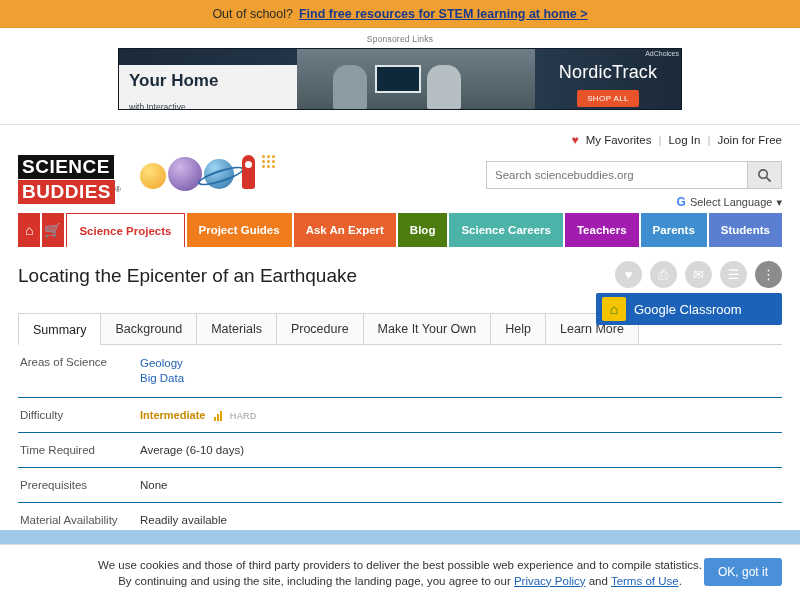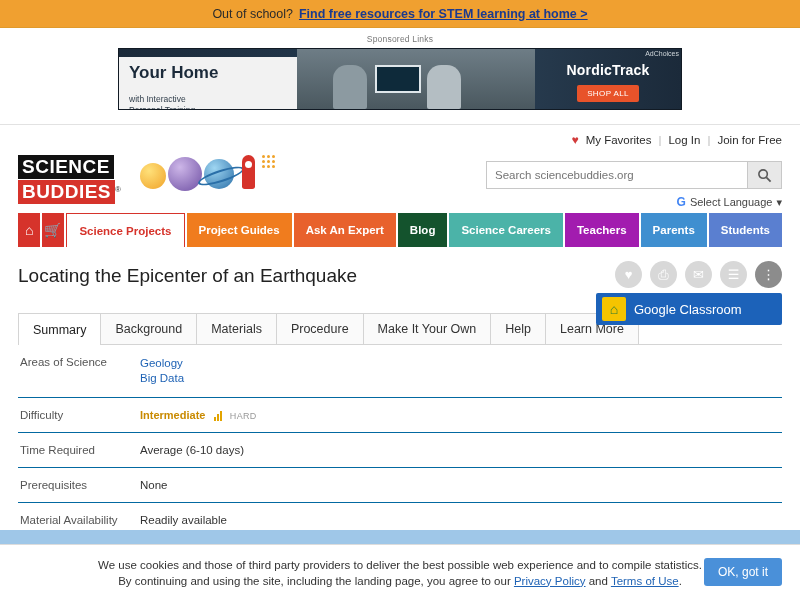--- a/index.html
+++ b/index.html
@@ -48,21 +48,21 @@
   .ad-banner {
     width: 564px;
     height: 62px;
     margin: 0 auto;
     background: linear-gradient(90deg,#1b2a3a 0%, #22364a 35%, #2c4257 60%, #1b2a3a 100%);
     position: relative;
     border: 1px solid #111a24;
     overflow: hidden;
   }
   .ad-left {
-    position:absolute; left:0; top:8px; width: 178px; height:100%;
+    position:absolute; left:0; top:16px; width: 178px; height:100%;
     background: #f2f2f2;
     padding: 7px 14px 0 10px;
   }
   .ad-left .l1 { font-size: 17px; font-weight: bold; color:#1b2a3a; line-height: 17px; }
   .ad-left .l2 { font-size: 8.5px; color:#33404d; margin-top: 13px; line-height: 11px;}
   .ad-photo {
     position:absolute; left:178px; top:0; width: 238px; height:100%;
     background: linear-gradient(180deg,#6e7d86,#4a585f);
   }
   .ad-photo .figA, .ad-photo .figB {
@@ -72,21 +72,21 @@
   .ad-photo .figA { left: 36px; background:#8c9aa1; }
   .ad-photo .figB { left: 130px; background:#b4bec3; }
   .ad-photo .screen {
     position:absolute; left: 78px; top: 16px; width: 46px; height: 28px;
     background:#0e2a3a; border:2px solid #dfe6ea;
   }
   .ad-right {
     position:absolute; right:0; top:0; width: 146px; height: 100%;
     color:#fff; padding-top: 13px; text-align: center;
   }
-  .ad-right .brand { font-size: 14px; font-weight: bold; letter-spacing: .2px;}
+  .ad-right .brand { font-size: 18px; font-weight: normal; letter-spacing: .2px;}
   .ad-right .cta {
     display:inline-block; margin-top: 7px;
     background: #e8532a; color:#fff; font-size: 8px; font-weight:normal;
     padding: 4px 10px; border-radius: 2px; letter-spacing:.4px;
   }
   .ad-choice {
     position:absolute; top:1px; right:2px; font-size:7px; color:#cfd6da;
   }
 
   
@@ -345,21 +345,21 @@
       <span>▾</span>
     </div>
   </div>
 
   <div class="nav">
     <div class="item icon-btn" style="background:#d6332b">⌂</div>
     <div class="item icon-btn" style="background:#d6332b">🛒</div>
     <div class="item active">Science Projects</div>
     <div class="item" style="background:#f07c1e">Project Guides</div>
     <div class="item" style="background:#e8612c">Ask An Expert</div>
-    <div class="item" style="background:#14532d">Blog</div>
+    <div class="item" style="background:#4d7c0f">Blog</div>
     <div class="item" style="background:#4bb3a8">Science Careers</div>
     <div class="item" style="background:#a21caf">Teachers</div>
     <div class="item" style="background:#3f8fd0">Parents</div>
     <div class="item" style="background:#5a7fd0">Students</div>
   </div>
 
   <div class="title-row">
     <div class="page-title">Locating the Epicenter of an Earthquake</div>
     <div class="action-icons">
       <div class="act">♥</div>

